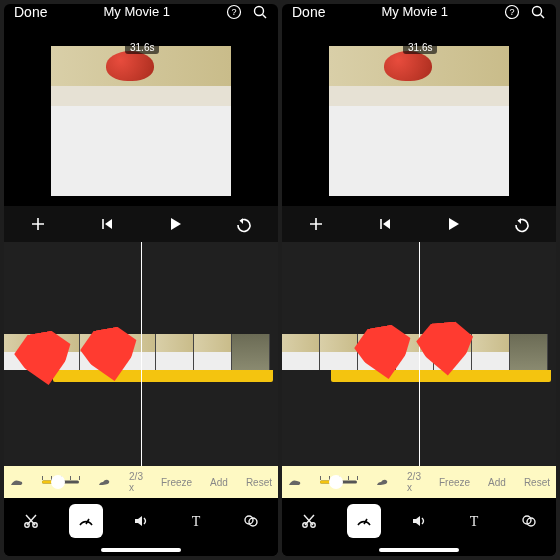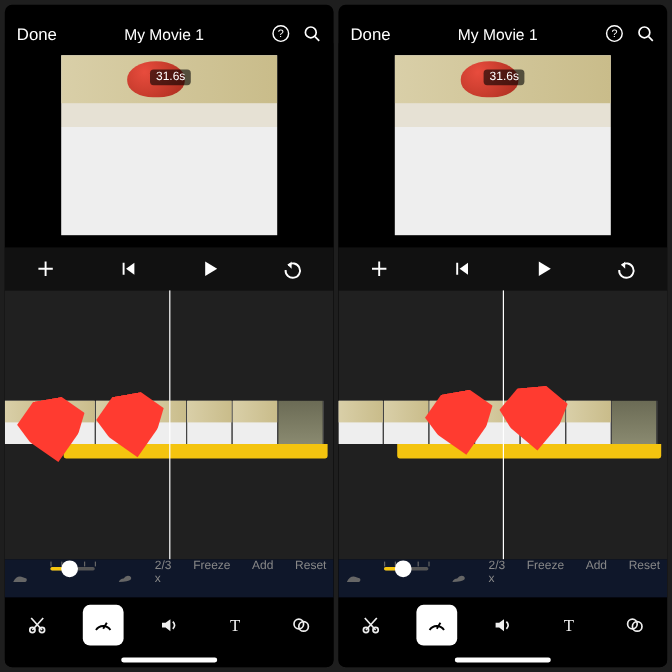--- a/index.html
+++ b/index.html
@@ -13,21 +13,21 @@
   .pane {
     flex: 1;
     background: #000;
     display: flex; flex-direction: column;
     border-radius: 6px;
     overflow: hidden;
     position: relative;
   }
   .topbar {
     height: 32px;
-    display: flex; align-items: flex-end; justify-content: space-between;
+    display: flex; align-items: flex-start; justify-content: space-between;
     padding: 0 10px;
     color: #fff;
     font-size: 13px;
   }
   .topbar .title { font-weight: 400; }
   .done { color: #fff; font-size: 14px; }
   .top-right { display: flex; gap: 10px; align-items: center; }
   .icon { display:inline-flex; align-items:center; justify-content:center; color:#fff; }
   .preview {
     height: 170px;
@@ -43,21 +43,21 @@
   }
   .tomato {
     position:absolute; top:5px; left:55px;
     width: 48px; height: 30px;
     background: radial-gradient(circle at 30% 30%, #e84c3d, #a82c1d);
     border-radius: 50% 50% 45% 45%;
   }
   .clip .bg2 { position:absolute; left:0; top:0; height:40px; width:100%;
     background: linear-gradient(90deg,#d9cfa8,#c9bc8a); }
   .badge {
-    position: absolute; top: 22px; left: 50%; transform: translateX(-16px);
+    position: absolute; top: 5px; left: 50%; transform: translateX(-16px);
     background: rgba(0,0,0,0.6); color:#fff;
     font-size: 10px; padding: 1px 5px; border-radius: 3px;
   }
   .transport {
     height: 36px;
     display: flex; align-items: center; justify-content: space-around;
     color:#fff;
     background:#111;
   }
   .transport .icon { width:20px; height:20px; }
@@ -90,25 +90,25 @@
   .playhead {
     position:absolute; top:0; bottom:0; left:50%; width:1px;
     background:#fff;
   }
   .annot-arrow {
     position:absolute; width:46px; height:46px;
     pointer-events:none;
   }
   .controls {
     height: 32px;
-    display:flex; 
+    display:flex; align-items:center;
     padding: 0 6px;
     gap: 18px;
     color:#999; font-size:10px;
-    background:#0f172a;
+    background:#fef9c3;
   }
   .slider {
     position:relative; width:92px; height:16px;
     display:flex; align-items:center;
   }
   .slider-track {
     position:absolute; left:0; right:0; top:50%; height:3px;
     transform:translateY(-50%);
     background:#555; border-radius:2px;
   }

